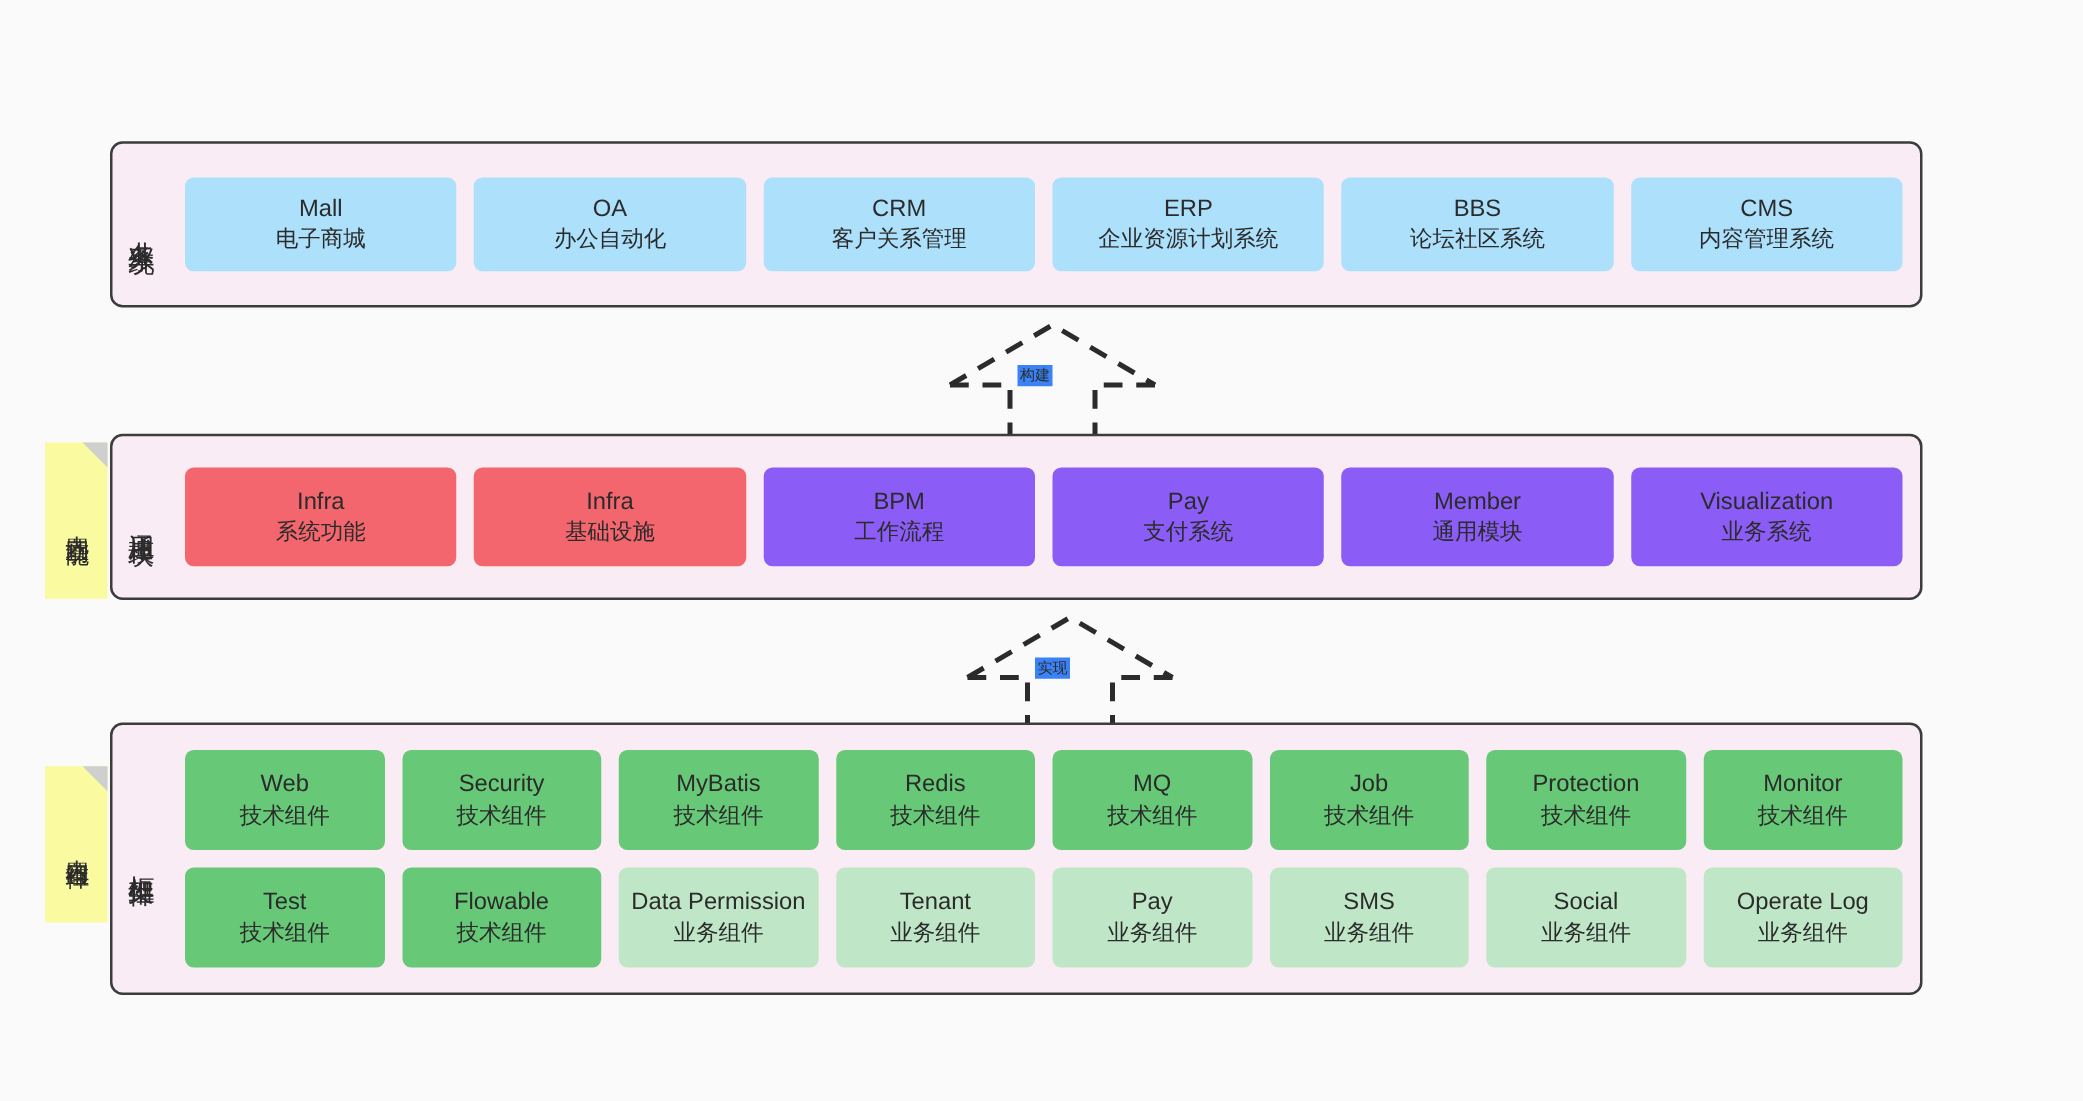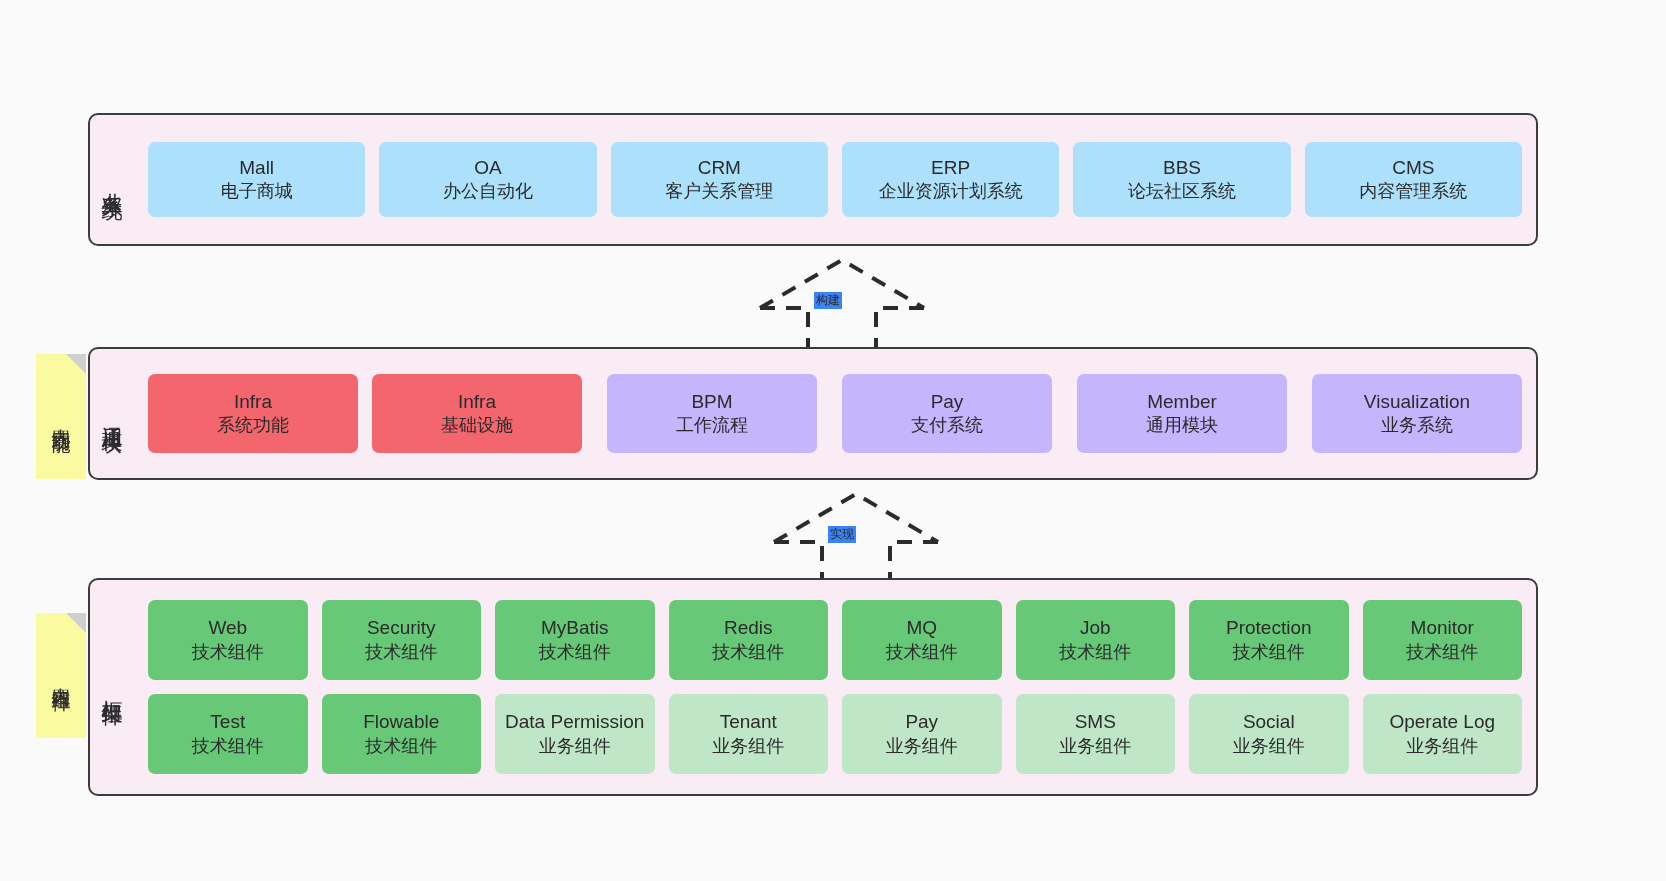--- a/index.html
+++ b/index.html
@@ -71,21 +71,21 @@
     text-align: center;
     color: #2b2b2b;
     line-height: 1.28;
     user-select: none;
   }
   .card .t1 { font-size: 19px; }
   .card .t2 { font-size: 18px; }
 
   .card.blue        { background: #ace0fb; }
   .card.red         { background: #f4666e; }
-  .card.pink        { background: #c4b5fd; margin-left: 11px; }
+  .card.pink        { background: #8b5cf6; }
   .card.green       { background: #67c878; }
   .card.lightgreen  { background: #bfe7c7; }
 
   
   #layer-business { left: 88px; top: 113px; width: 1450px; height: 133px; }
   #layer-business .card { height: 75px; }
 
   
   #layer-modules { left: 88px; top: 347px; width: 1450px; height: 133px; }
   #layer-modules .card { height: 79px; }

